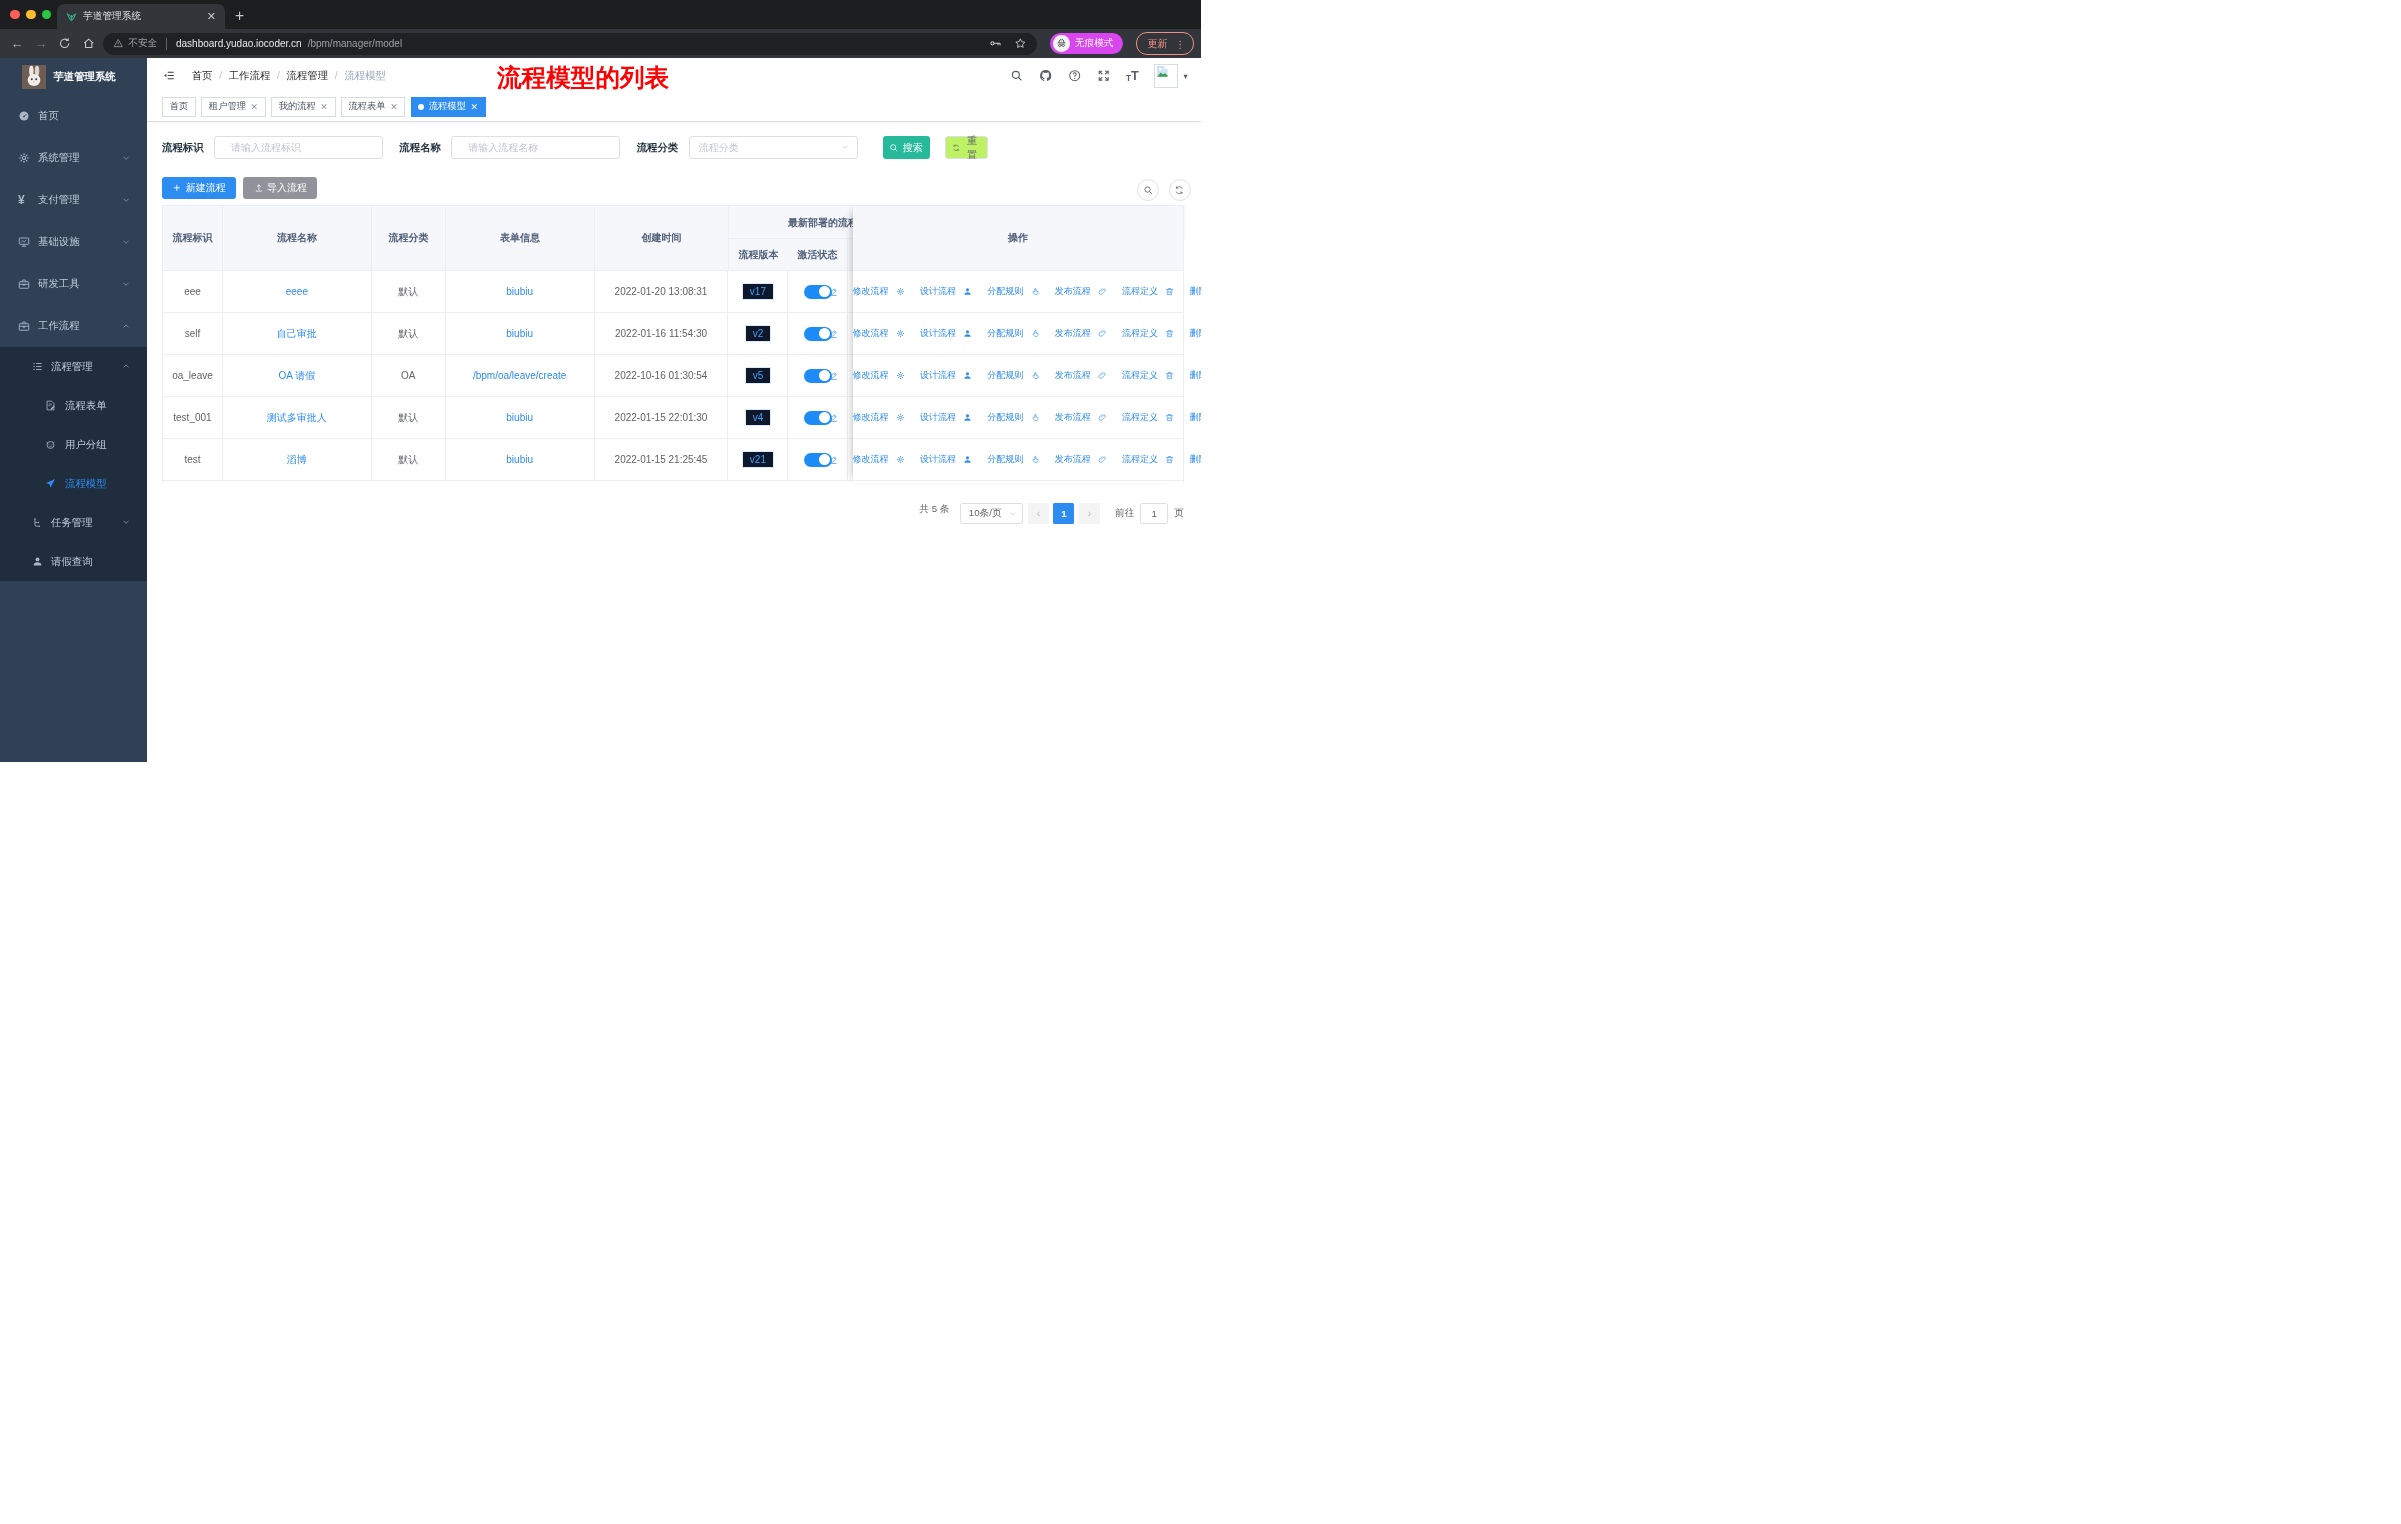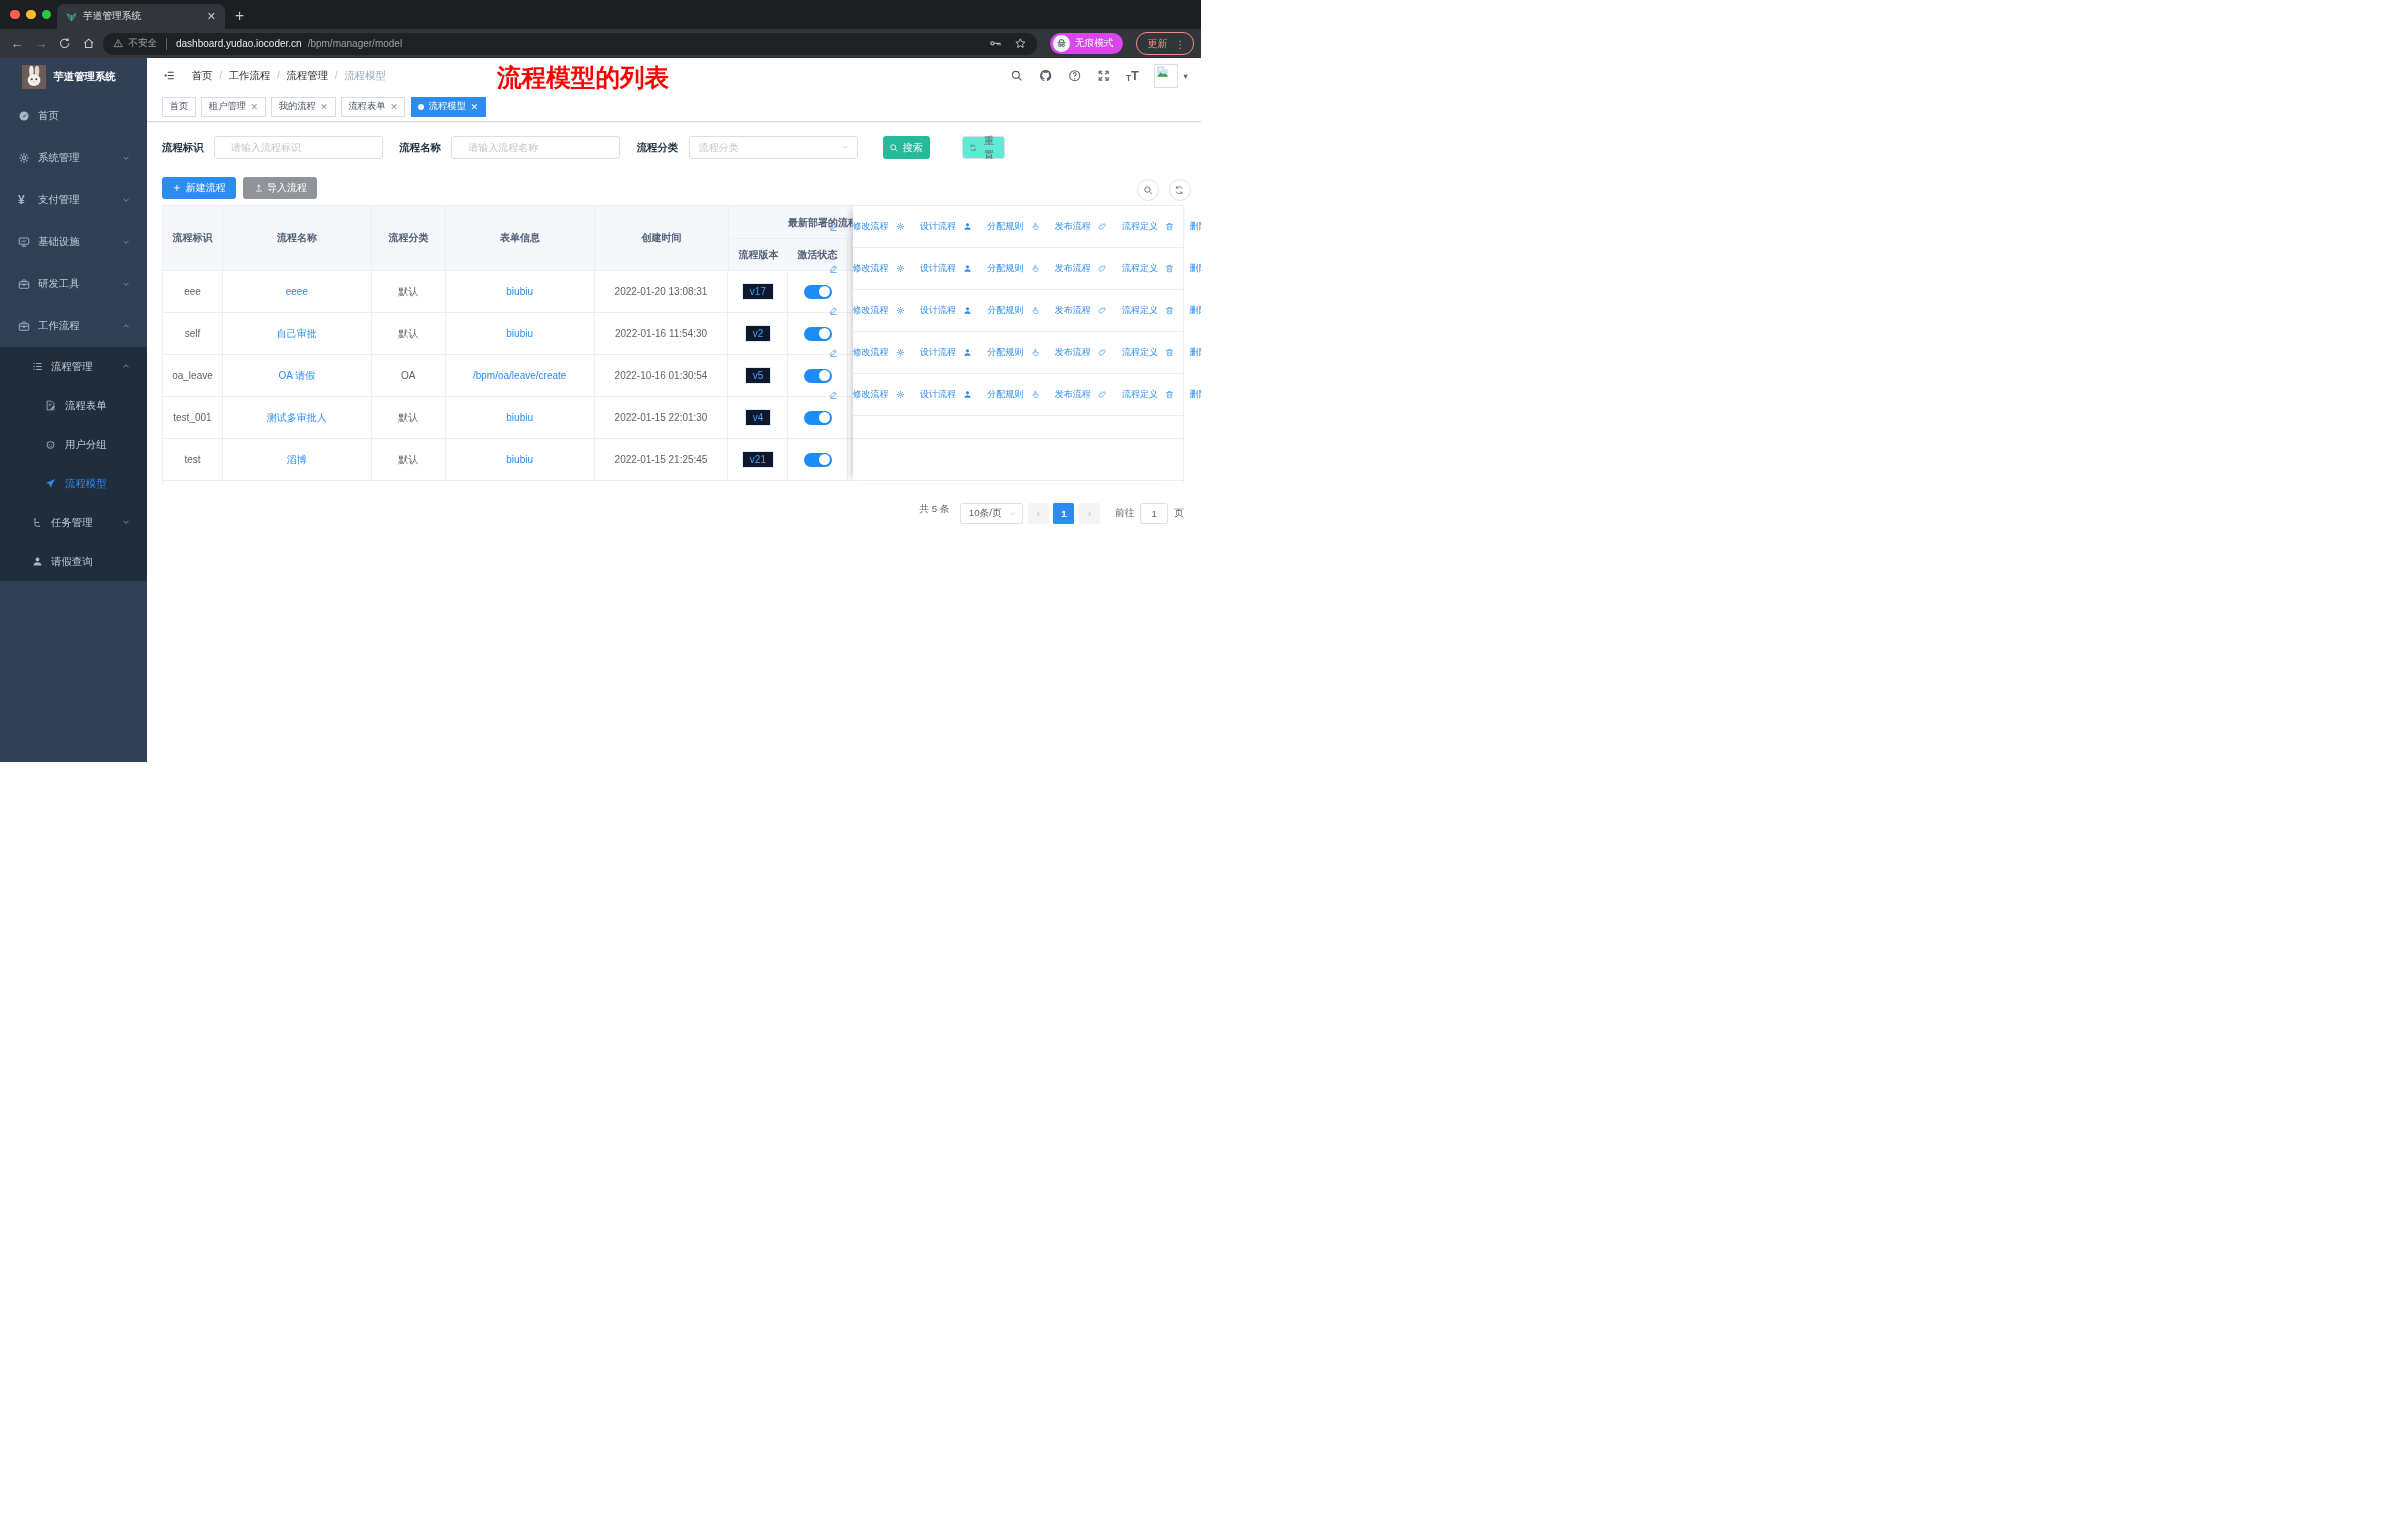--- a/index.html
+++ b/index.html
@@ -75,21 +75,21 @@
   .finput{width:169px;height:23px;border:0.7px solid #dcdfe6;border-radius:3px;box-sizing:border-box;padding:0 16px;
           font-size:10px;color:#606266;outline:none;font-family:inherit}
   .finput::placeholder{color:#c0c4cc}
   .fgap{width:16.4px}
   .fselect{width:169px;height:23px;border:0.7px solid #dcdfe6;border-radius:3px;box-sizing:border-box;display:flex;
            align-items:center;padding:0 7.4px 0 9px;font-size:10px;color:#c0c4cc;justify-content:space-between}
   .fselect .chev{width:8.2px;height:8.2px;color:#c0c4cc}
   .btn{height:23px;border-radius:3px;display:flex;align-items:center;justify-content:center;gap:3.7px;font-size:10px;
        box-sizing:border-box;border:none;cursor:pointer;font-family:inherit}
   .btn-search{width:47px;background:#26b99a;color:#fff;margin-left:25px}
-  .btn-reset{width:43px;background:#5eead4;border:0.7px solid #dcdfe6;color:#606266;margin-left:32px}
+  .btn-reset{width:43px;background:#bef264;border:0.7px solid #dcdfe6;color:#606266;margin-left:15px}
   
   .toolbar{position:absolute;left:162px;top:177px;display:flex;gap:7.4px}
   .btn-create{width:74px;height:22px;background:#2d8cf0;color:#fff}
   .btn-import{width:74px;height:22px;background:#909399;color:#fff}
   .minicircles{position:absolute;right:10.4px;top:179px;display:flex;gap:9.7px}
   .mcir{width:20px;height:20px;border-radius:50%;border:0.7px solid #dfe3e8;background:#fff;display:flex;align-items:center;
         justify-content:center;color:#5f6368}
   
   .tbl{position:absolute;left:162px;top:205px;width:1021px;height:277px;border-left:0.7px solid #ebeef5;border-top:0.7px solid #ebeef5;
        box-sizing:content-box;font-size:10px}
@@ -674,20 +674,21 @@
     <div class="td c-ver">
         <span class="vtag">v21</span>
       </div>
     <div class="td c-act">
         <span class="switch"></span>
       </div>
     <div class="td c-fill"></div>
   </div>
 
   <div class="opcol">
+    <div class="ophead">操作</div>
     <div class="oprow">
       <a class="oplink">
           <svg class="ic ico" width="9" height="9" viewBox="0 0 12 12">
             <use href="#s-edit"></use>
           </svg>
           <span>修改流程</span>
         </a>
       <a class="oplink">
           <svg class="ic ico" width="9" height="9" viewBox="0 0 12 12">
             <use href="#s-gear"></use>

